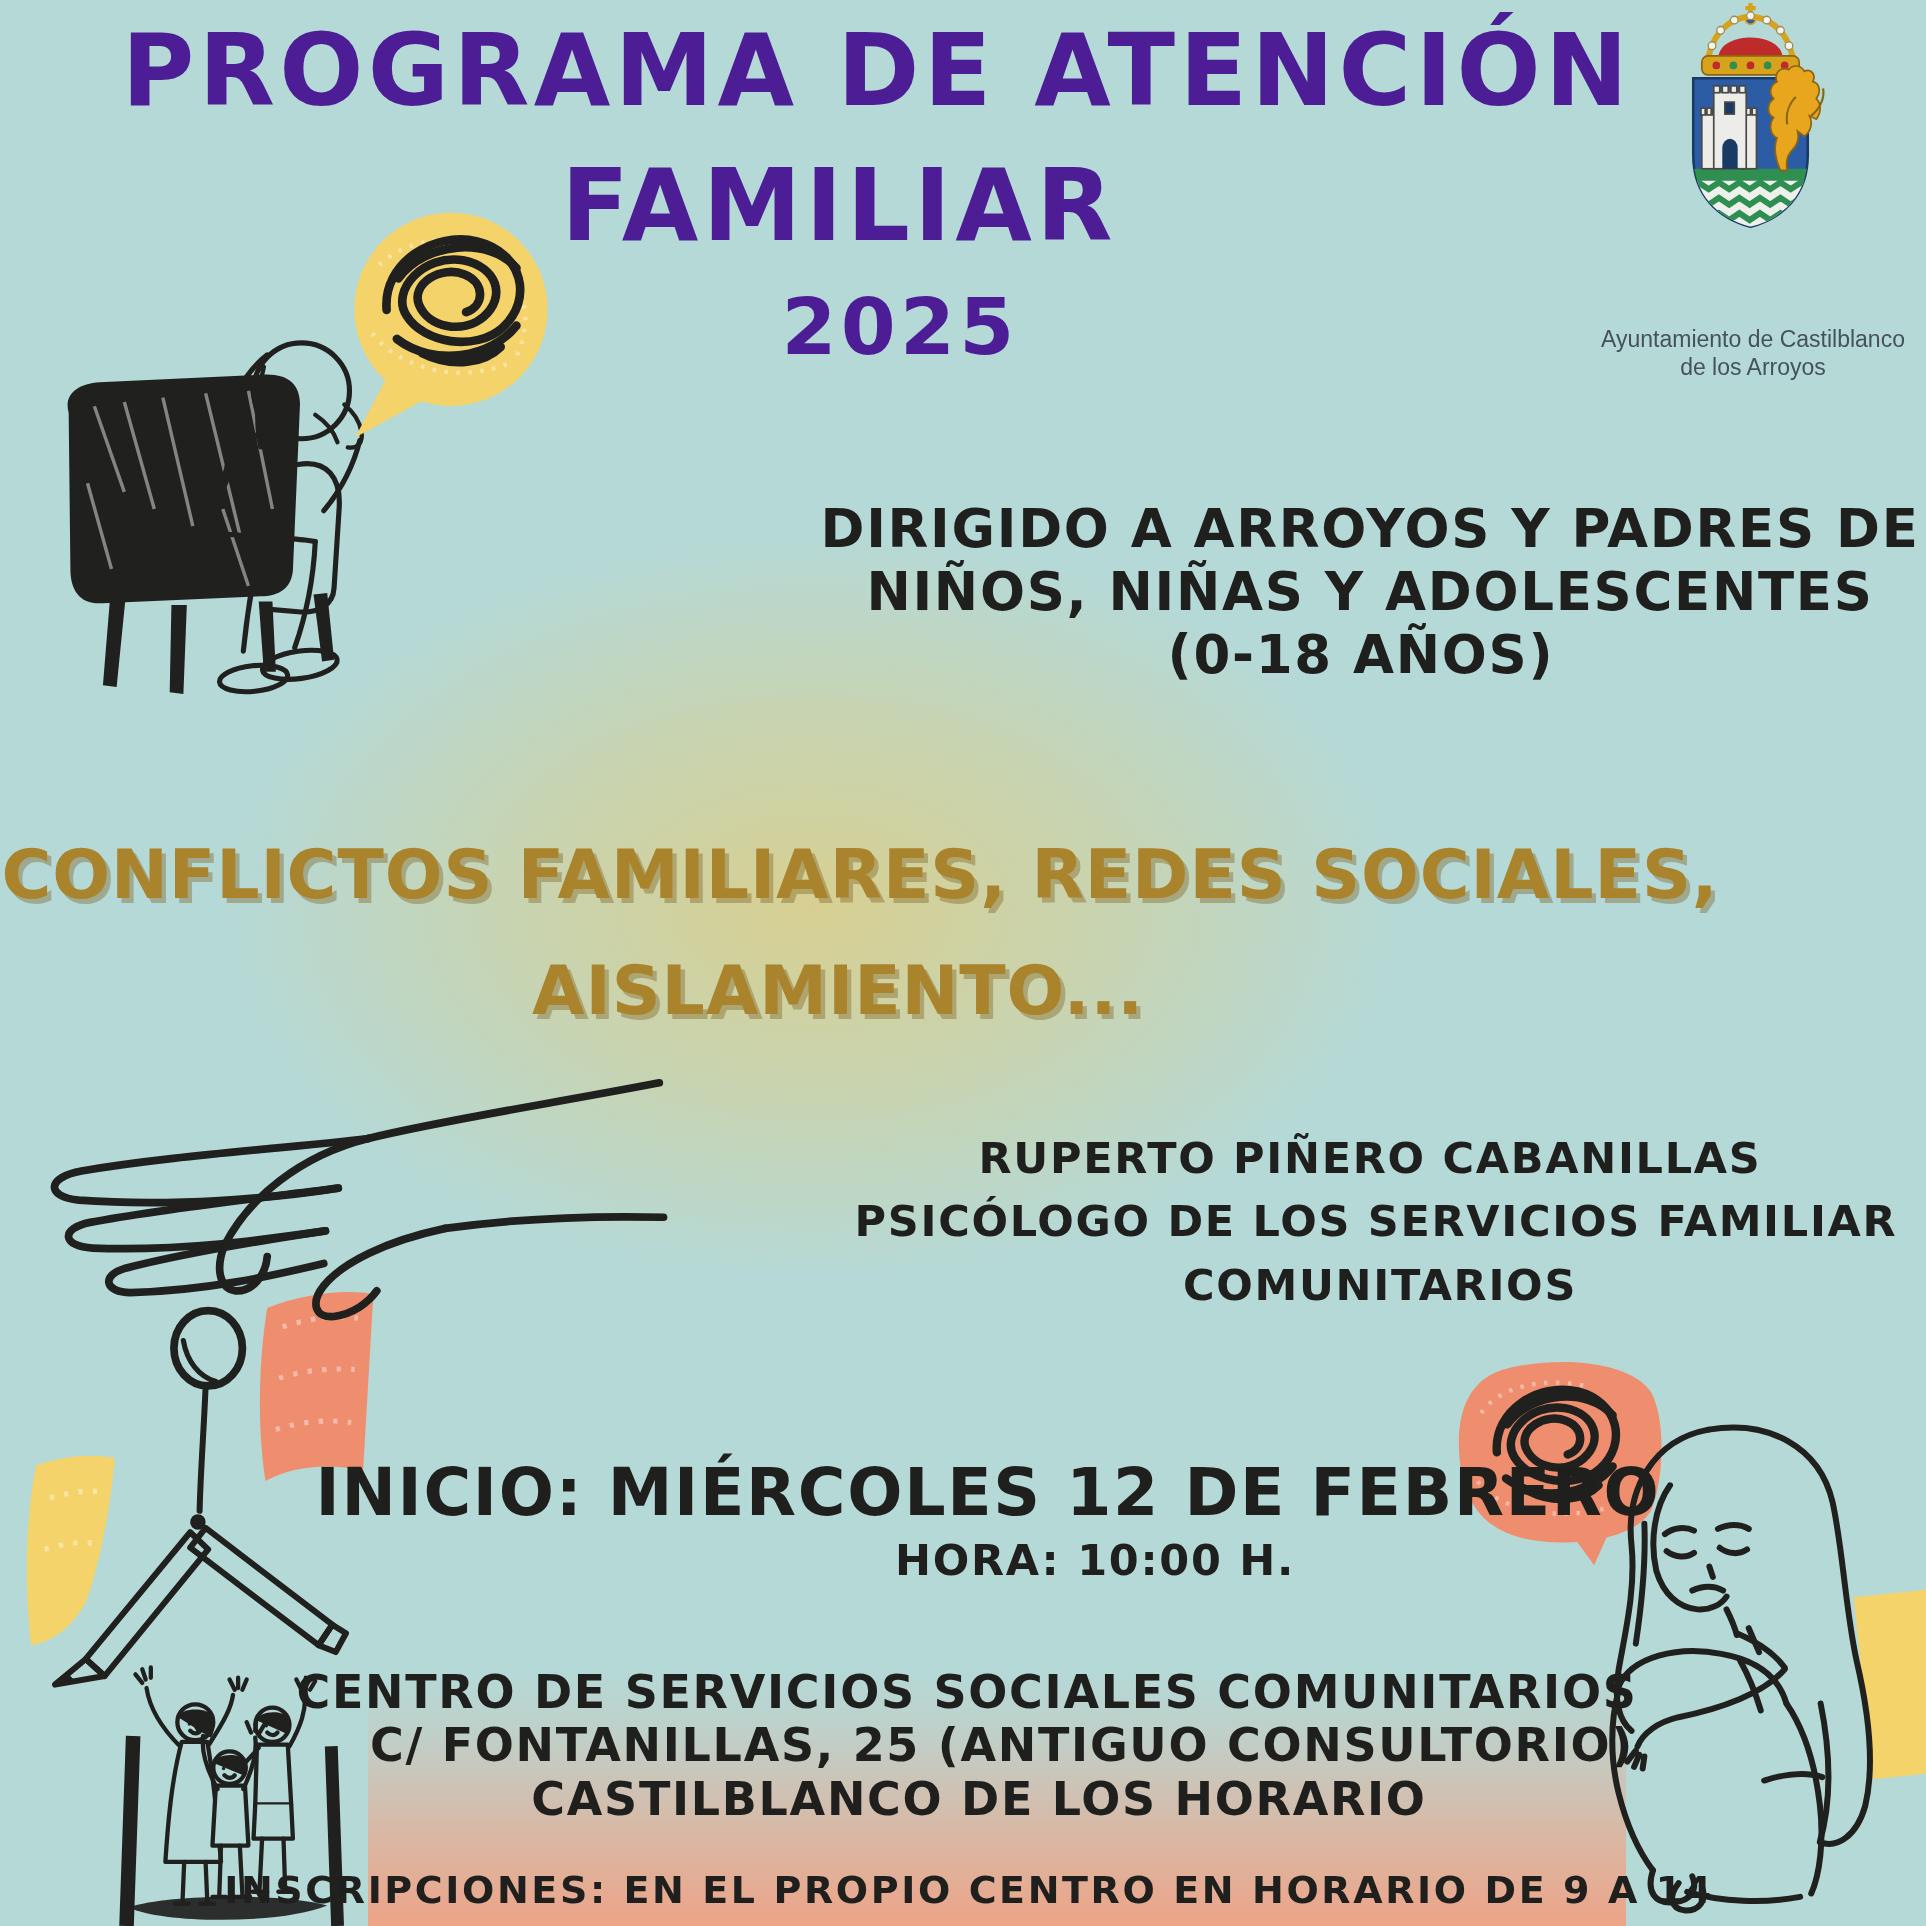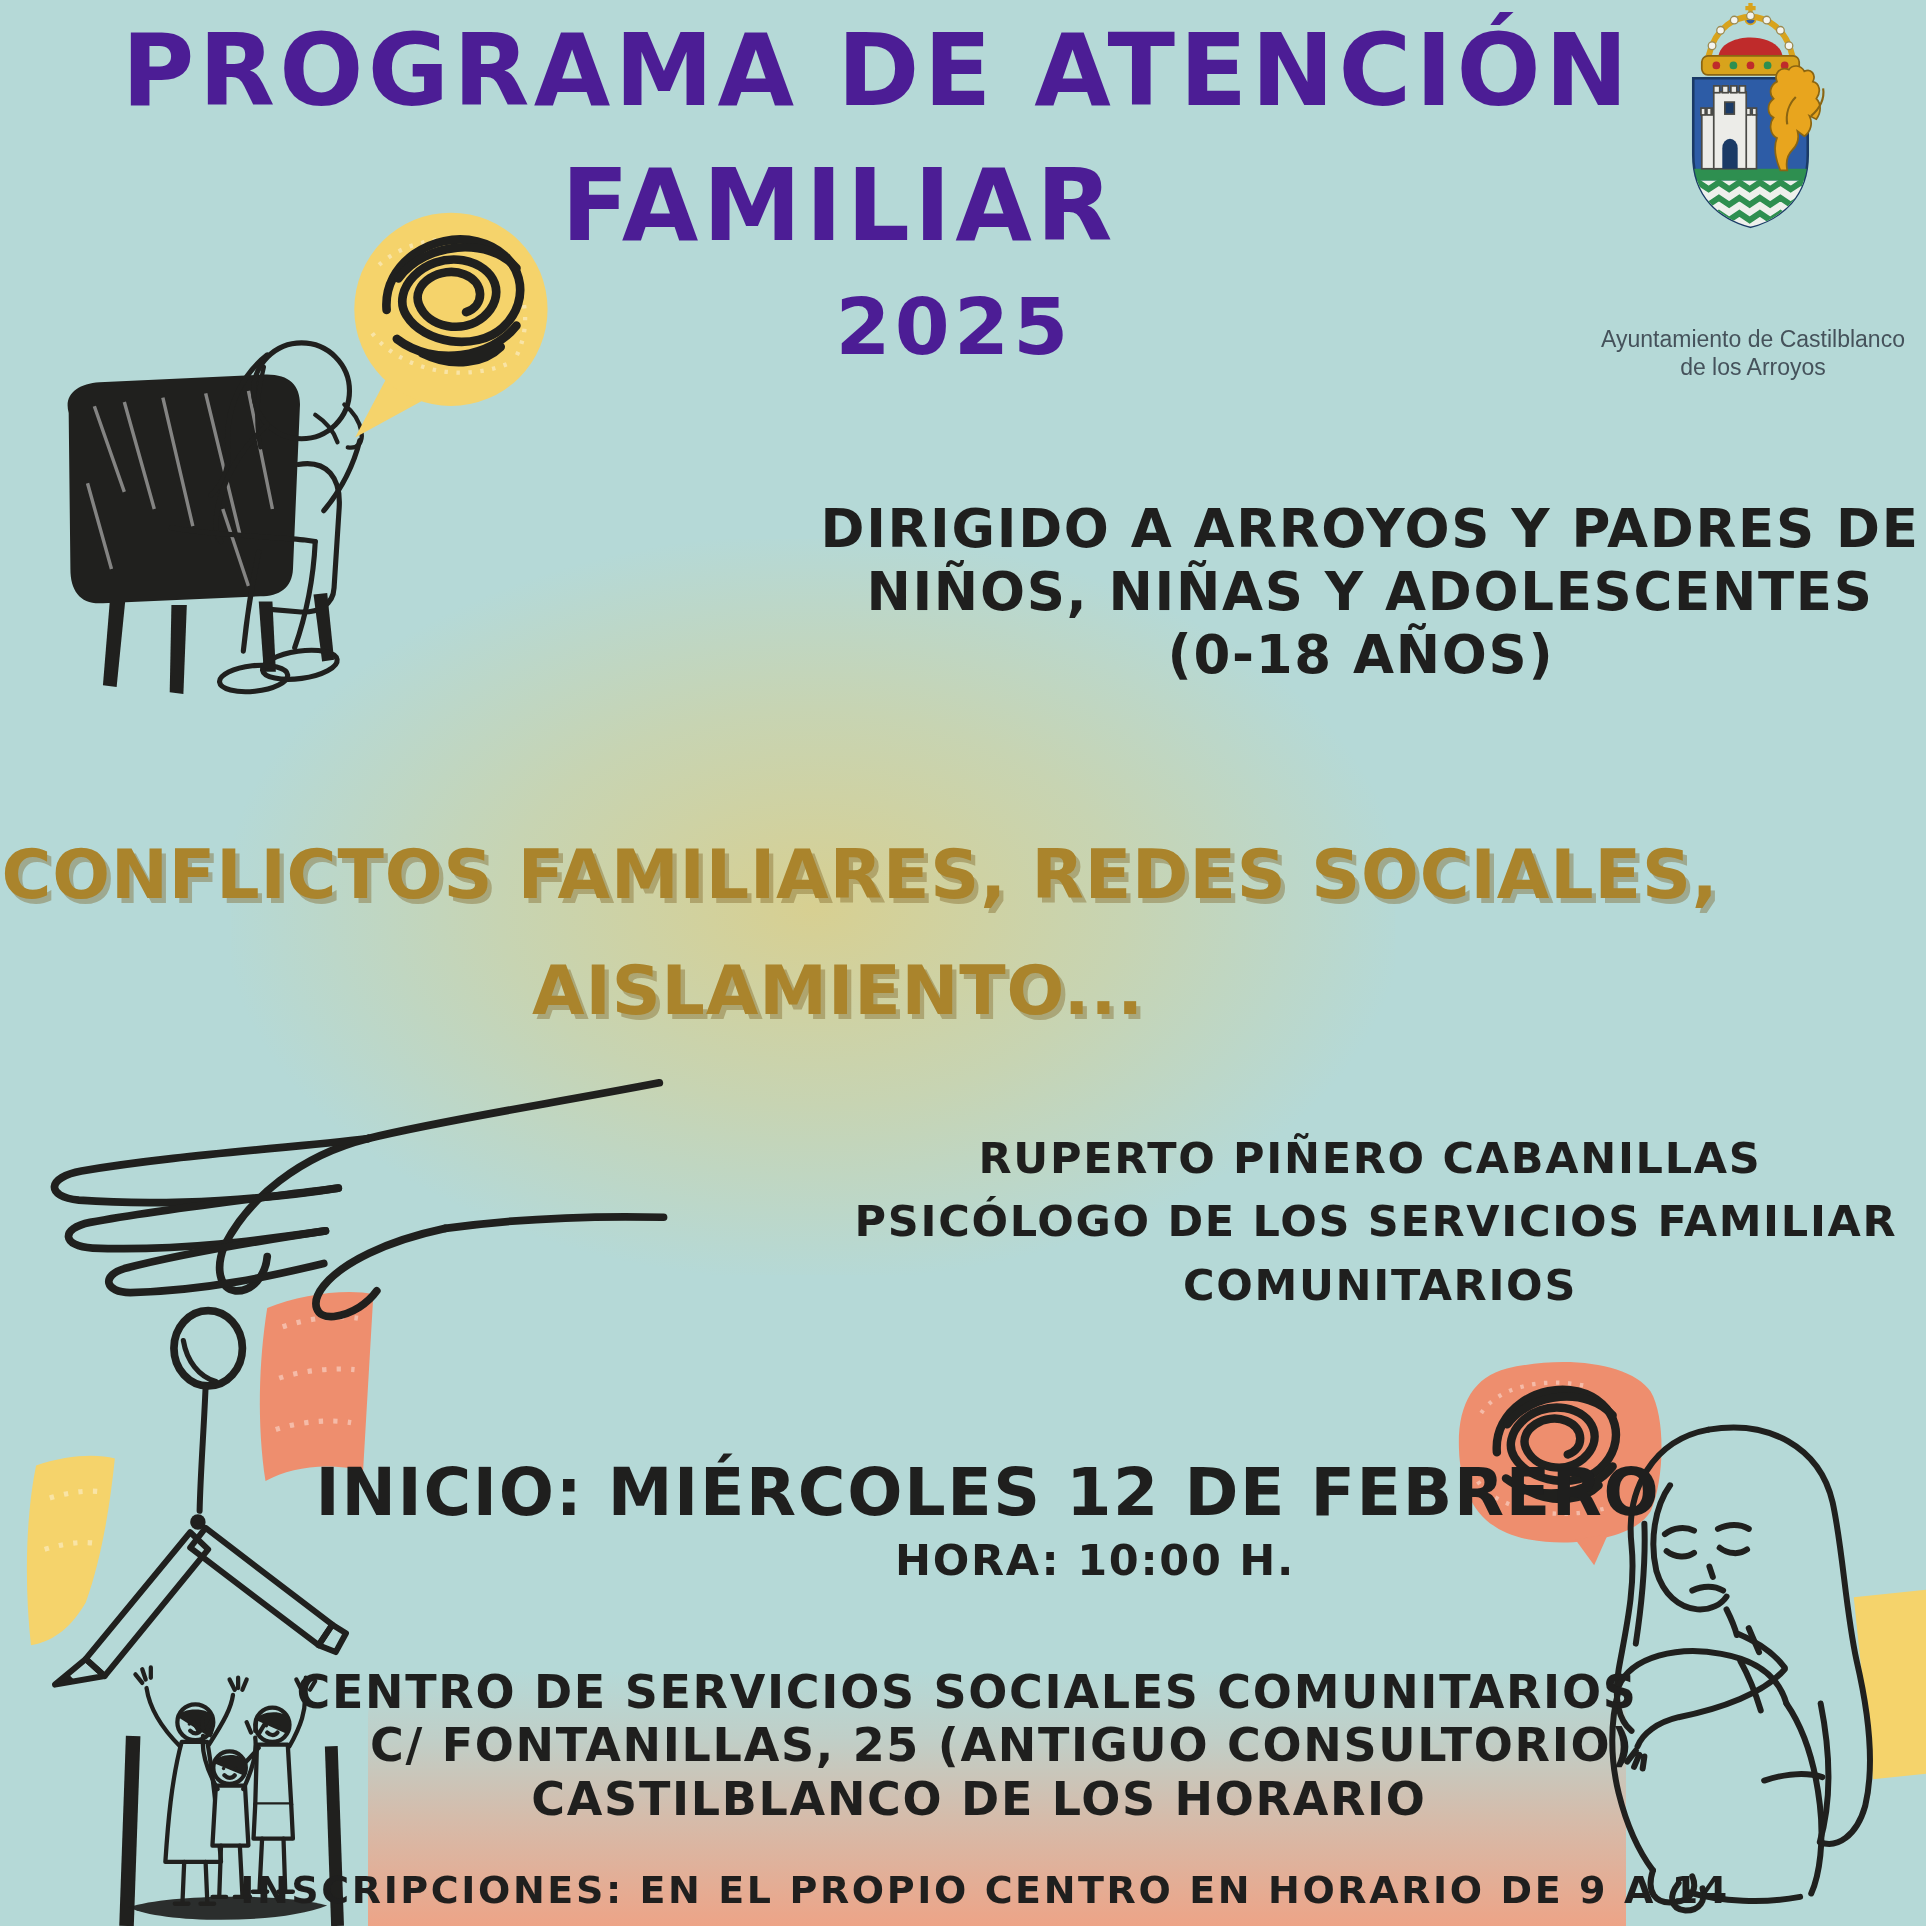--- a/index.html
+++ b/index.html
@@ -31,41 +31,41 @@
   .txt{
     position:absolute; white-space:nowrap; font-weight:bold;
     transform:translateX(-50%); letter-spacing:1.7px; line-height:1;
   }
   .terra{ color:#4c1d95; letter-spacing:4.3px; }
   .ink{ color:#1f1f1e; }
   .gold{ color:#aa842c; text-shadow:4.3px 5.1px 0 rgba(120,92,30,0.38); letter-spacing:0.9px; }
 
   .title1{ left:877px; top:20.5px;  font-size:99px; }
   .title2{ left:839px;  top:156px; font-size:99px; }
-  .year  { left:954px; top:288px; font-size:79px; }
+  .year  { left:900px; top:288px; font-size:79px; }
 
   .aud1{ left:1370px; top:502px; font-size:53px; }
   .aud2{ left:1370px; top:565px; font-size:53px; }
   .aud3{ left:1361px; top:628px; font-size:53px; }
 
   .top1{ left:860px; top:841px;  font-size:68px; }
   .top2{ left:826px;  top:957px; font-size:68px;margin-left:12px; }
 
   .pre1{ left:1370px; top:1137px; font-size:43px; }
   .pre2{ left:1376px; top:1200px; font-size:43px; }
   .pre3{ left:1380px; top:1264px; font-size:43px; }
 
   .sch1{ left:966px; top:1460px; font-size:65px;margin-left:22px; }
   .sch2{ left:1095px; top:1539px; font-size:43px; }
 
   .ven1{ left:967px; top:1669px; font-size:46px; }
   .ven2{ left:1002px; top:1722px; font-size:46px; }
   .ven3{ left:979px; top:1776px; font-size:46px; }
 
-  .reg { left:969px; top:1871px; font-size:38px; letter-spacing:2.6px;margin-left:16px; }
+  .reg { left:969px; top:1871px; font-size:38px; letter-spacing:2.6px; }
 
   .logo-caption{
     position:absolute; left:1753px; top:325px; transform:translateX(-50%);
     width:394px; text-align:center; color:#45525b; font-size:23px; line-height:28px;
     font-family:"Liberation Sans", sans-serif;
   }
   svg{ position:absolute; overflow:visible; }
   .line{ stroke:#20201e; fill:none; stroke-linecap:round; stroke-linejoin:round; }
 </style>
 </head>

